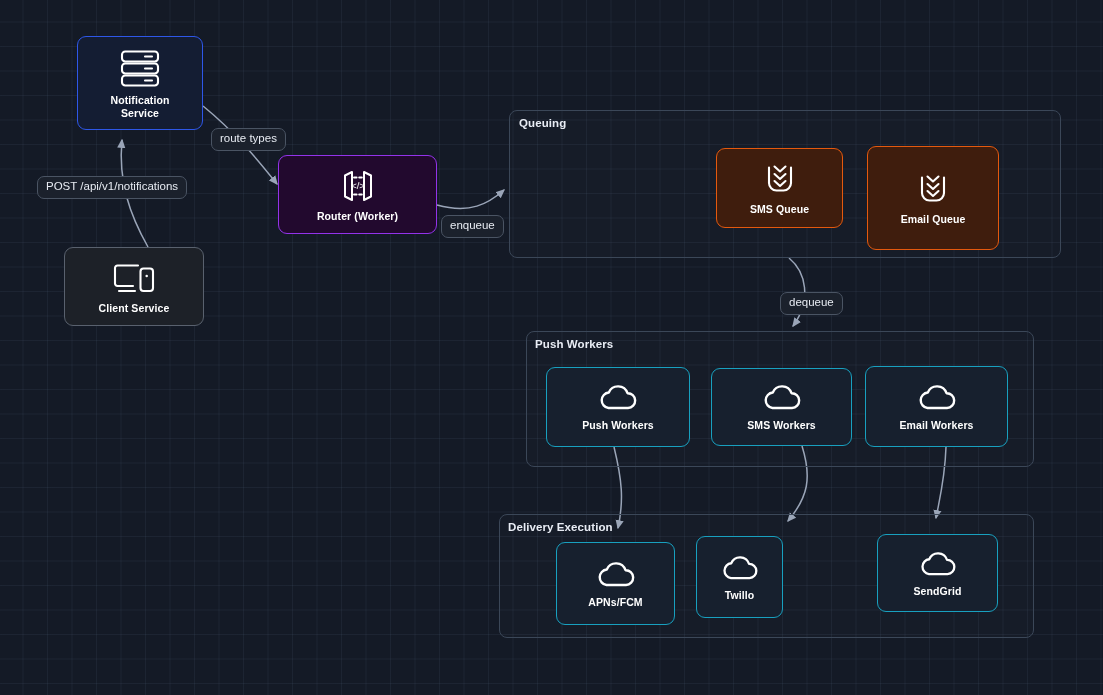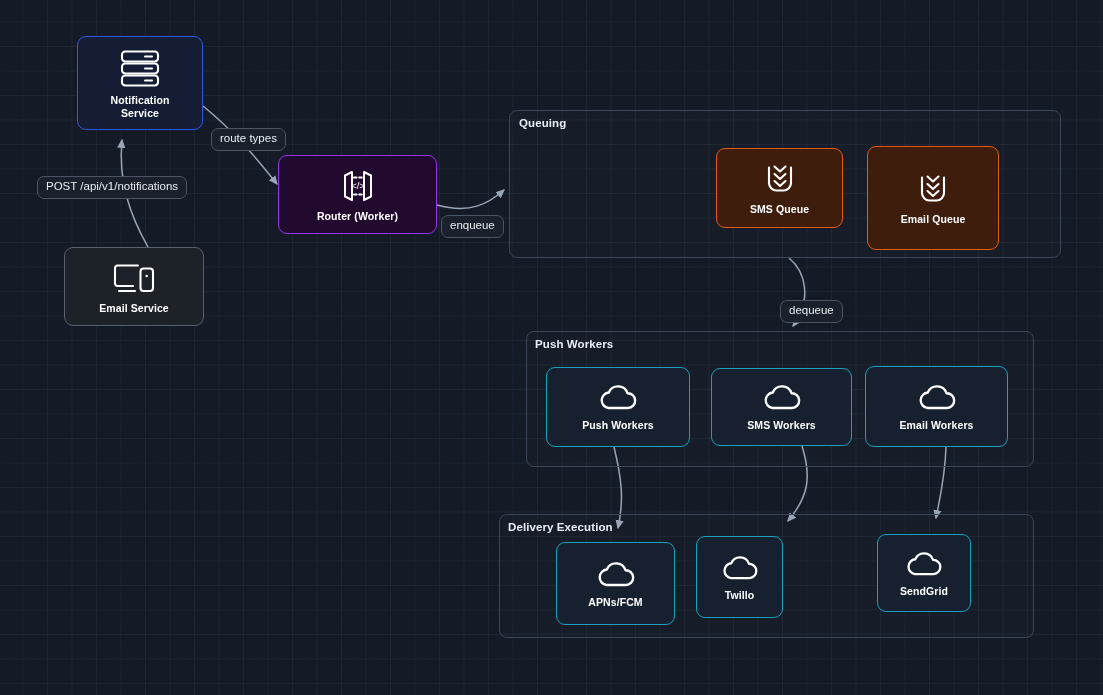--- a/index.html
+++ b/index.html
@@ -139,21 +139,21 @@
     <span class="ico">
       <svg width="46" height="36" viewBox="0 0 46 36">
         <g fill="none" stroke="#ffffff" stroke-width="2.1" stroke-linecap="round" stroke-linejoin="round">
           <path d="M27 5.5 H6.5 A2.5 2.5 0 0 0 4 8 V23.5 A2.5 2.5 0 0 0 6.5 26 H22"></path>
           <line x1="8" y1="31" x2="24" y2="31"></line>
           <rect x="29.5" y="8.5" width="12.5" height="22.5" rx="3"></rect>
           <circle cx="35.7" cy="16" r="1.25" fill="#ffffff" stroke="none"></circle>
         </g>
       </svg>
     </span>
-    <span class="label">Email Service</span>
+    <span class="label">Client Service</span>
   </div>
 
   <div class="node n-purple" id="n2" style="left: 278px; top: 155px; width: 159px; height: 79px;">
     <span class="ico">
       <svg width="44" height="36" viewBox="0 0 44 36">
         <g fill="none" stroke="#ffffff" stroke-width="2" stroke-linecap="round" stroke-linejoin="round">
           <path d="M16 4 L9 7.5 V28.5 L16 32 Z"></path>
           <path d="M28 4 L35 7.5 V28.5 L28 32 Z"></path>
           <line x1="18" y1="9.5" x2="26" y2="9.5" stroke-dasharray="2.6 2.6"></line>
           <line x1="18" y1="26.5" x2="26" y2="26.5" stroke-dasharray="2.6 2.6"></line>
@@ -231,27 +231,27 @@
 
   <div class="node n-cyan" id="n10" style="left: 696px; top: 536px; width: 87px; height: 82px;">
     <span class="ico">
       <svg width="40" height="29" viewBox="0 0 42 30">
         <path d="M11.5 25 A7.8 7.8 0 0 1 11.8 9.5 A10 10 0 0 1 30.5 10.2 A6.6 6.6 0 0 1 31 25 Z" fill="none" stroke="#ffffff" stroke-width="2.4" stroke-linejoin="round"></path>
       </svg>
     </span>
     <span class="label">Twillo</span>
   </div>
 
-  <div class="node n-cyan" id="n11" style="left: 877px; top: 534px; width: 94px; height: 78px;">
+  <div class="node n-cyan" id="n11" style="left: 877px; top: 534px; width: 121px; height: 78px;">
     <span class="ico">
       <svg width="40" height="29" viewBox="0 0 42 30">
         <path d="M11.5 25 A7.8 7.8 0 0 1 11.8 9.5 A10 10 0 0 1 30.5 10.2 A6.6 6.6 0 0 1 31 25 Z" fill="none" stroke="#ffffff" stroke-width="2.4" stroke-linejoin="round"></path>
       </svg>
     </span>
     <span class="label">SendGrid</span>
   </div>
 
   <div class="pill" id="p0" style="left: 37px; top: 176px;">POST /api/v1/notifications</div>
   <div class="pill" id="p1" style="left: 211px; top: 128px;">route types</div>
   <div class="pill" id="p2" style="left: 441px; top: 215px;">enqueue</div>
-  <div class="pill" id="p3" style="left: 780px; top: 300px;">dequeue</div>
+  <div class="pill" id="p3" style="left: 780px; top: 292px;">dequeue</div>
 
 </div>
 
 </body></html>

